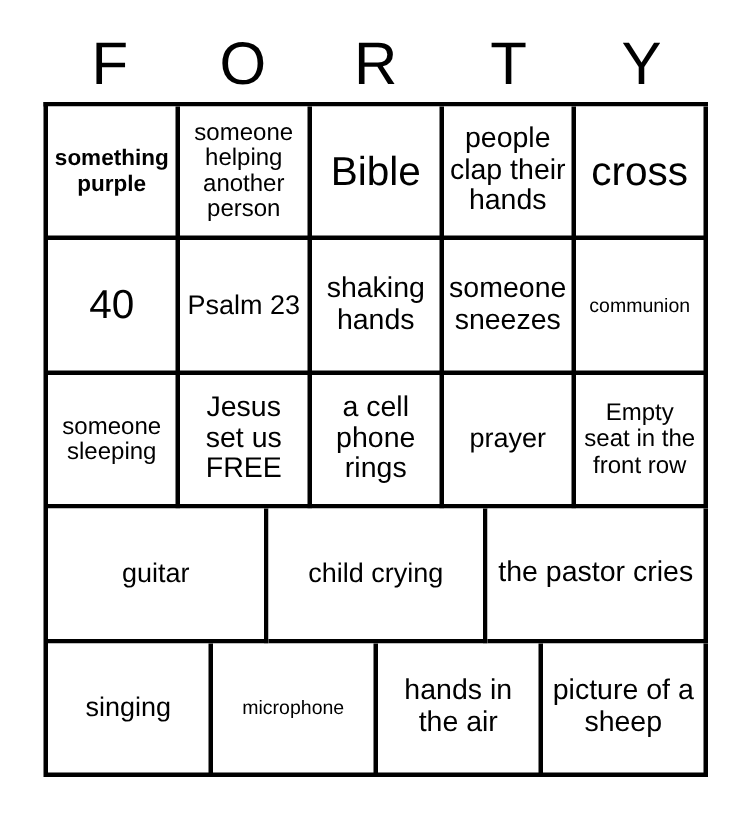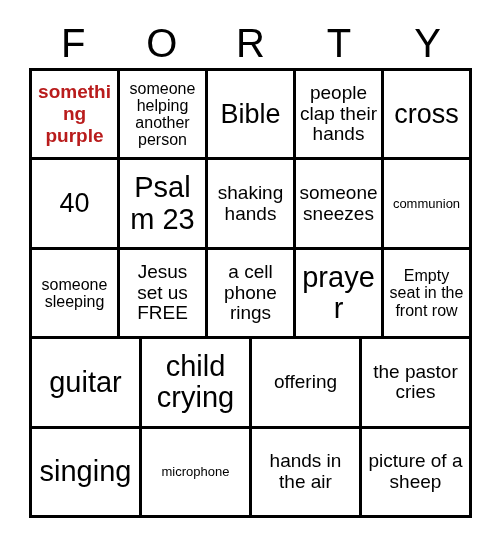--- a/index.html
+++ b/index.html
@@ -72,29 +72,29 @@
   }
   .cell-text {
     display: block;
     width: 100%;
     line-height: 1.08;
     word-wrap: break-word;
   }
 
   
   .size-xl  { font-size: 27px; }
-  .size-lg  { font-size: 29px; }
+  .size-lg  { font-size: 18px; }
   .size-md  { font-size: 19px; }
   .size-sm  { font-size: 16px; }
   .size-xs  { font-size: 13px; }
 
   .purple-text {
-    color: #b91c1c;
+    color: #000000;
     font-weight: bold;
-    font-size: 19px;
+    font-size: 15px;
     line-height: 1.15;
   }
 </style>
 </head>
 <body>
 
 <div id="bingo-card">
 
   <div id="bingo-header">
     <div class="header-letter">F</div>
@@ -161,23 +161,20 @@
     </div>
 
     <div class="bingo-row">
       <div class="bingo-cell">
         <span class="cell-text size-lg">guitar</span>
       </div>
       <div class="bingo-cell">
         <span class="cell-text size-lg">child crying</span>
       </div>
       <div class="bingo-cell">
-        <span class="cell-text size-md">offering</span>
-      </div>
-      <div class="bingo-cell">
         <span class="cell-text size-md">the pastor cries</span>
       </div>
     </div>
 
     <div class="bingo-row">
       <div class="bingo-cell">
         <span class="cell-text size-lg">singing</span>
       </div>
       <div class="bingo-cell">
         <span class="cell-text size-xs">microphone</span>

